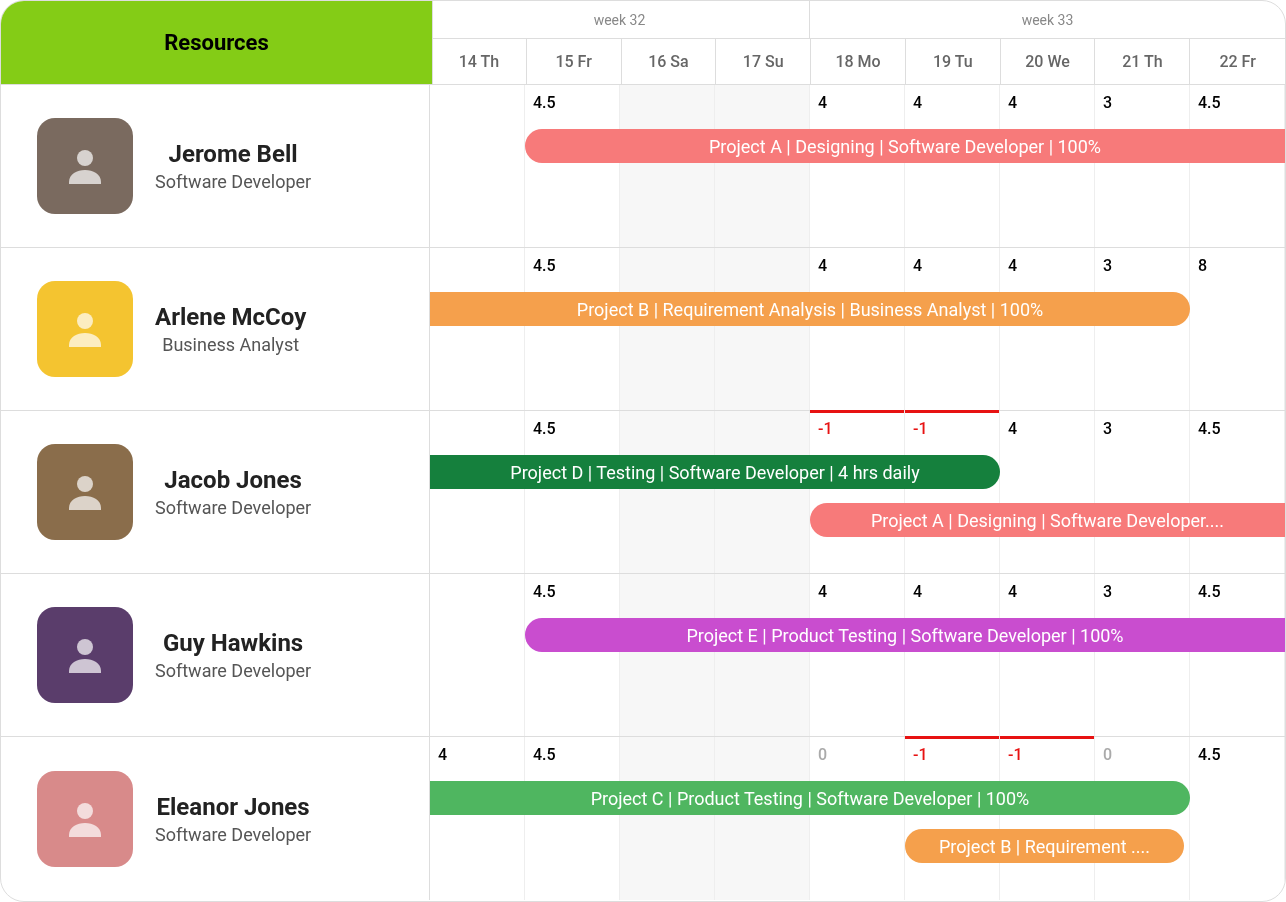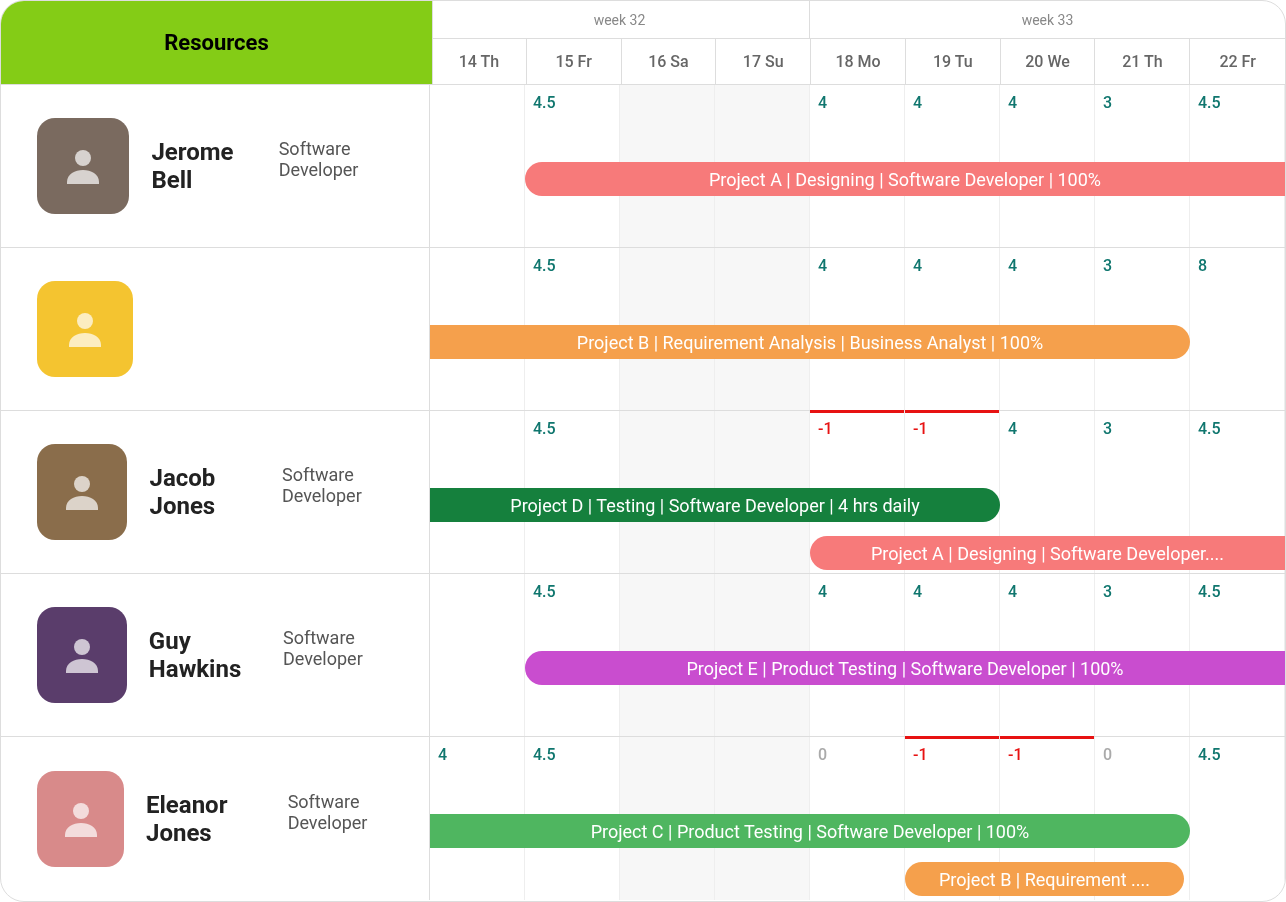--- a/index.html
+++ b/index.html
@@ -13,35 +13,35 @@
 
 .day-row { display: flex; height: 46px; border-bottom: 1px solid #ddd; }
 .day-spacer { width: 432px; border-right: 1px solid #ddd; }
 .day-cell { width: 95px; display: flex; align-items: center; justify-content: center; font-size: 16px; color: #666; border-right: 1px solid #ddd; font-weight: 500; }
 .day-cell:last-child { border-right: none; }
 
 .resource-row { display: flex; height: 163px; border-bottom: 1px solid #ddd; position: relative; }
 .resource-row:last-child { border-bottom: none; }
 .resource-info { width: 432px; border-right: 1px solid #ddd; display: flex; align-items: center; padding-left: 36px; gap: 22px; }
 .avatar { width: 96px; height: 96px; border-radius: 18px; background: #ccc; display: flex; align-items: center; justify-content: center; font-size: 32px; color: #fff; }
-.name-role { display: flex; flex-direction: row; gap: 3px; }
+.name-role { display: flex; flex-direction: column; gap: 3px; text-align: center; }
 .name { font-size: 24px; font-weight: 700; color: #222; }
 .role { font-size: 18px; color: #555; }
 
 .timeline { flex: 1; position: relative; display: flex; }
 .day-col { width: 95px; border-right: 1px solid #eee; position: relative; }
 .day-col:last-child { border-right: none; }
 .day-col.weekend { background: #f7f7f7; }
 .hours { position: absolute; top: 8px; left: 8px; font-size: 16px; font-weight: 500; }
-.hours.green { color: #0f766e; }
+.hours.green { color: #000000; }
 .hours.red { color: #e71212; }
 .hours.gray { color: #aaa; }
 .overload { position: absolute; top: -1px; left: 0; right: 0; height: 3px; background: #e71212; }
 
-.bar { position: absolute; height: 34px; border-radius: 17px; color: #fff; font-size: 18px; display: flex; align-items: center; justify-content: center; padding: 0 18px; white-space: nowrap; overflow: hidden; margin-top: 33px; }
+.bar { position: absolute; height: 34px; border-radius: 17px; color: #fff; font-size: 18px; display: flex; align-items: center; justify-content: center; padding: 0 18px; white-space: nowrap; overflow: hidden; }
 .bar.coral { background: #f77a7a; }
 .bar.orange { background: #f5a04c; }
 .bar.blue { background: #15803d; }
 .bar.purple { background: #c94dcf; }
 .bar.green { background: #4fb660; }
 .bar.square-left { border-top-left-radius: 0; border-bottom-left-radius: 0; }
 .bar.square-right { border-top-right-radius: 0; border-bottom-right-radius: 0; }
 </style>
 </head>
 <body>
@@ -104,20 +104,24 @@
       </div>
     </div>
     <div class="resource-row">
       <div class="resource-info">
         <div class="avatar" style="background: rgb(244, 196, 48);">
           <svg width="48" height="48" viewBox="0 0 24 24" fill="rgba(255,255,255,0.7)">
             <circle cx="12" cy="8" r="4"></circle>
             <path d="M4 20c0-4 4-6 8-6s8 2 8 6v1H4z"></path>
           </svg>
         </div>
+        <div class="name-role">
+          <div class="name">Arlene McCoy</div>
+          <div class="role">Business Analyst</div>
+        </div>
       </div>
       <div class="timeline">
         <div class="day-col"></div>
         <div class="day-col">
           <div class="hours green">4.5</div>
         </div>
         <div class="day-col weekend"></div>
         <div class="day-col weekend"></div>
         <div class="day-col">
           <div class="hours green">4</div>

